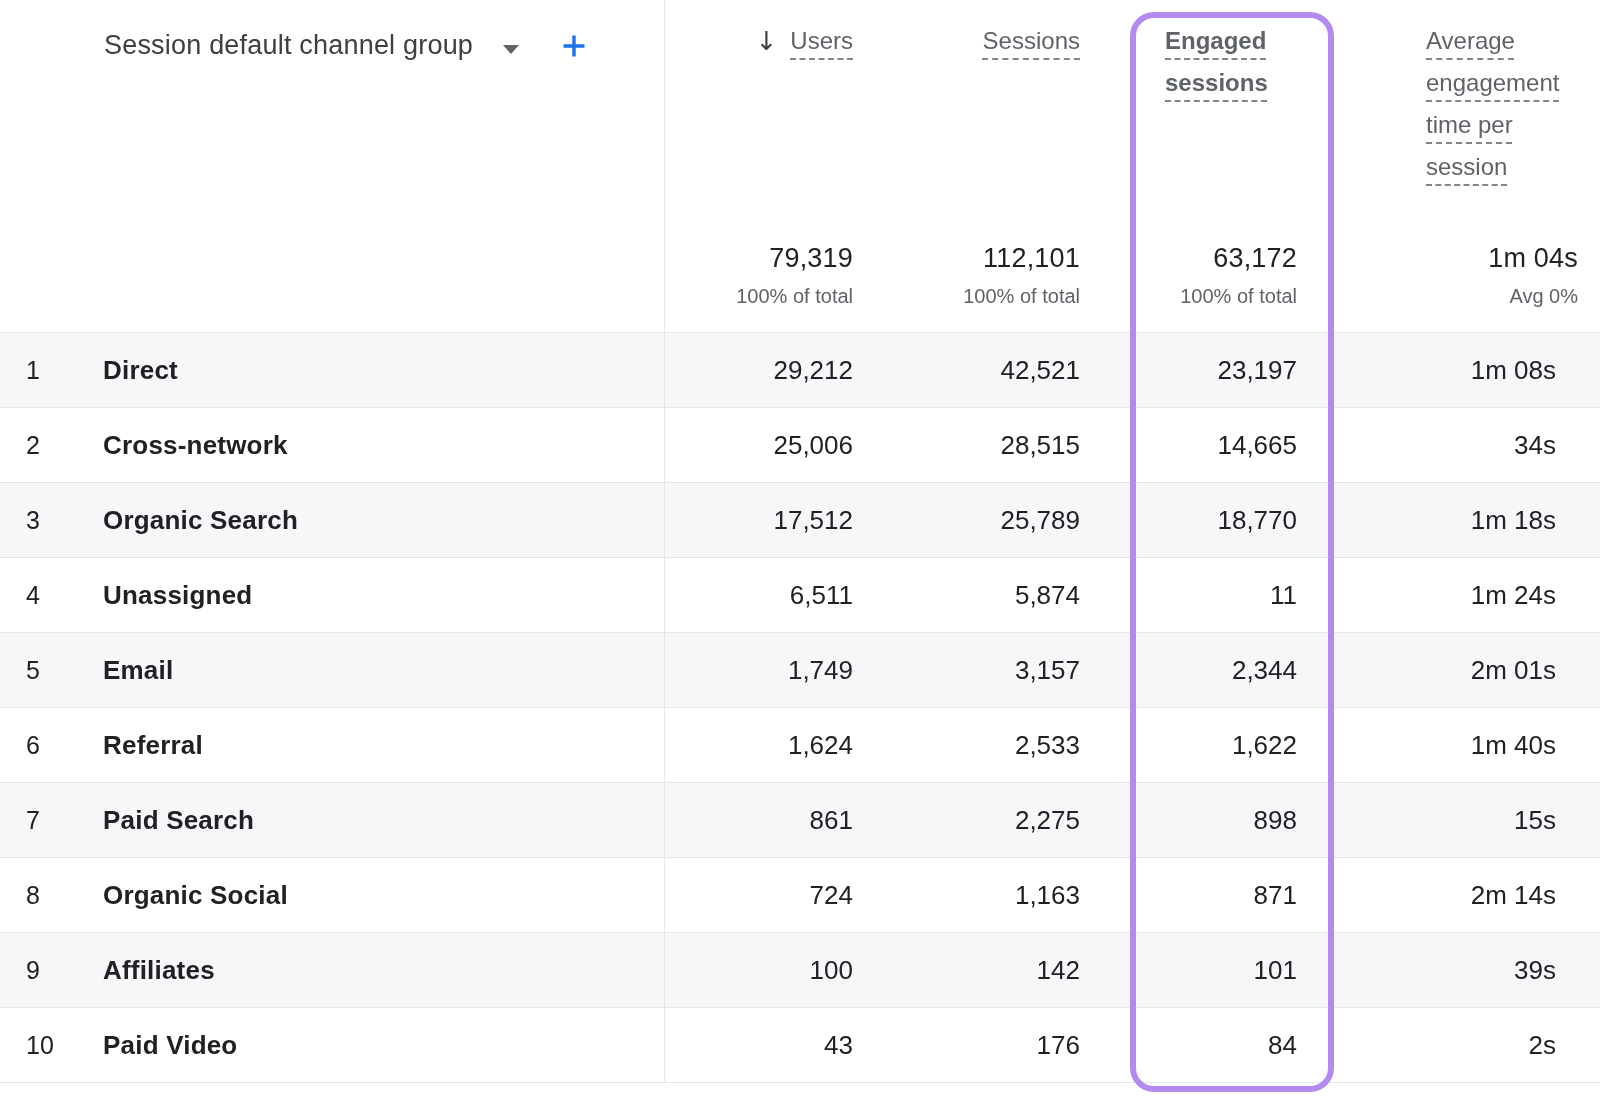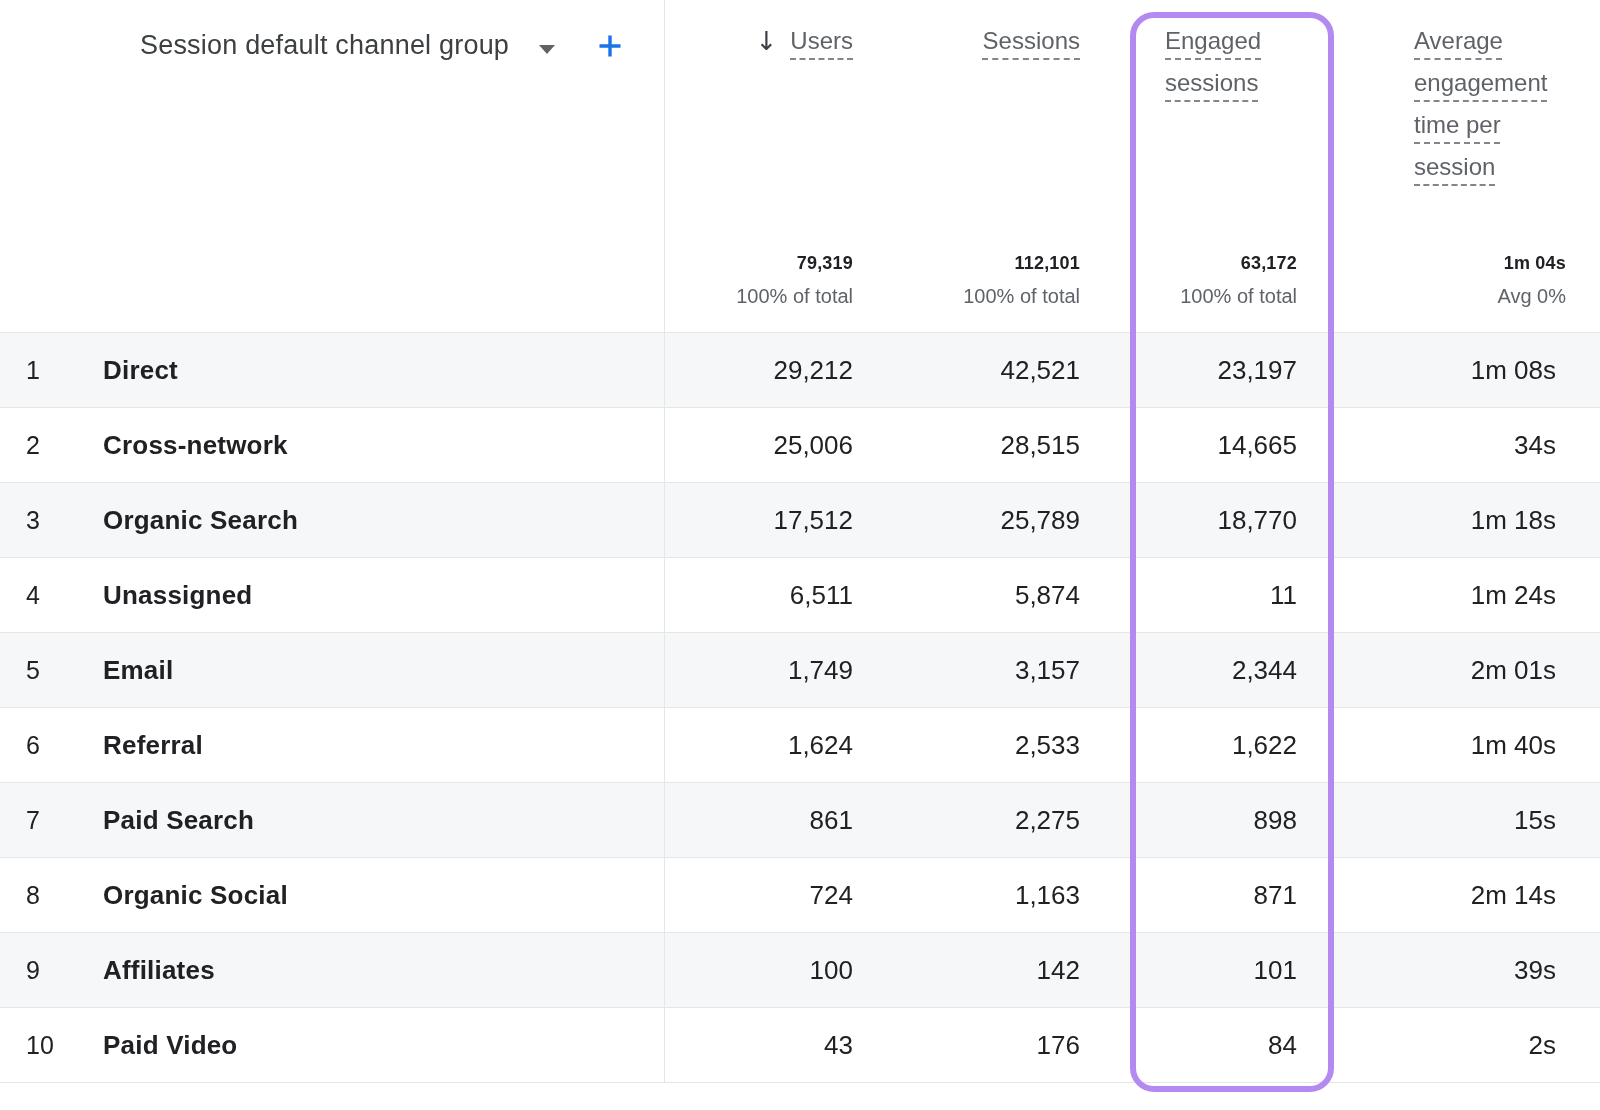--- a/index.html
+++ b/index.html
@@ -25,21 +25,20 @@
   .header {
     display: grid;
     grid-template-columns: 665px 220px 227px 217px 271px;
     height: 332px;
     box-sizing: border-box;
   }
   .dim-cell {
     padding: 30px 0 0 104px;
     display: flex;
     align-items: flex-start;
-    margin-left: 36px;
   }
   .dim-control {
     display: flex;
     align-items: center;
     cursor: pointer;
   }
   .dim-label {
     font-size: 27px;
     color: #3c4043;
     letter-spacing: 0.2px;
@@ -70,21 +69,21 @@
   }
 
   .metric {
     display: flex;
     flex-direction: column;
     align-items: flex-end;
     justify-content: space-between;
     padding: 20px 32px 24px 0;
     box-sizing: border-box;
   }
-  .metric.avg { padding-right: 34px; }
+  .metric.avg { padding-right: 22px; }
   .hlabel-row {
     display: flex;
     align-items: flex-start;
     cursor: pointer;
   }
   .sort-arrow {
     font-size: 26px;
     color: #3c4043;
     margin-right: 13px;
     line-height: 42px;
@@ -94,27 +93,27 @@
     font-size: 24px;
     line-height: 42px;
     color: var(--header-text, #5f6368);
     text-align: left;
     text-decoration-line: underline;
     text-decoration-style: dashed;
     text-decoration-color: #80868b;
     text-decoration-thickness: 2px;
     text-underline-offset: 9px;
   }
-  .hlabel.w2 { max-width: 132px; display: inline-block; }
+  .hlabel.w2 { max-width: 132px; display: inline-block; font-weight: bold; }
   .hlabel.w4 { max-width: 152px; display: inline-block; }
 
   .totals { text-align: right; }
   .total-num {
-    font-size: 18px;
-    font-weight: 700;
+    font-size: 27px;
+    font-weight: 400;
     color: var(--body-text, #202124);
     letter-spacing: 0.2px;
     margin-top: 16px;
   }
   .total-sub {
     font-size: 20px;
     color: var(--header-text, #5f6368);
     margin-top: 11px;
     white-space: nowrap;
   }

